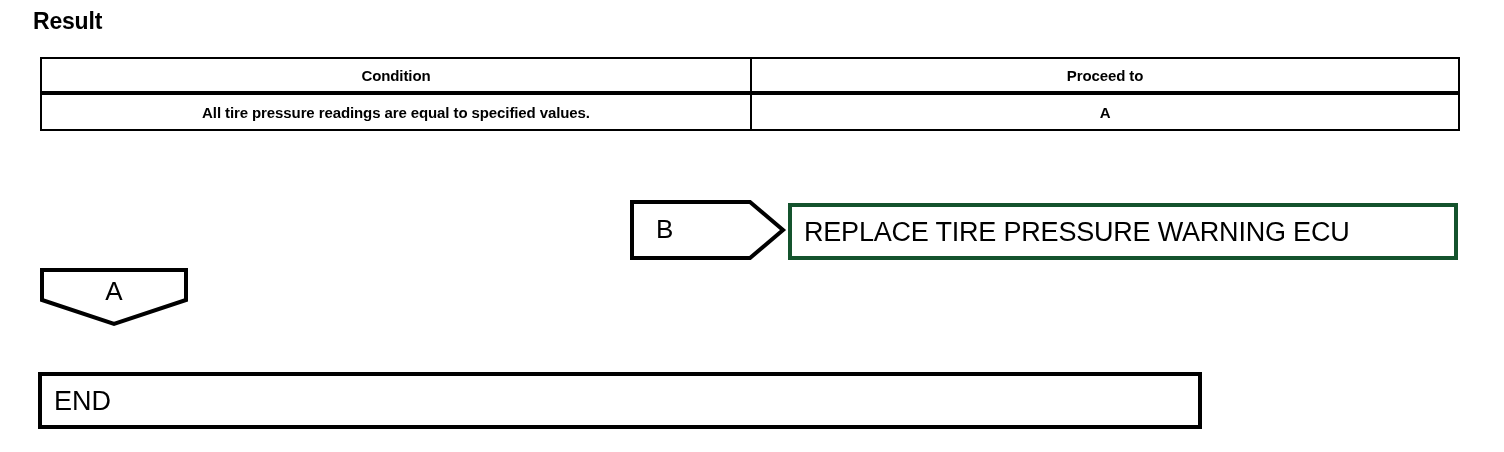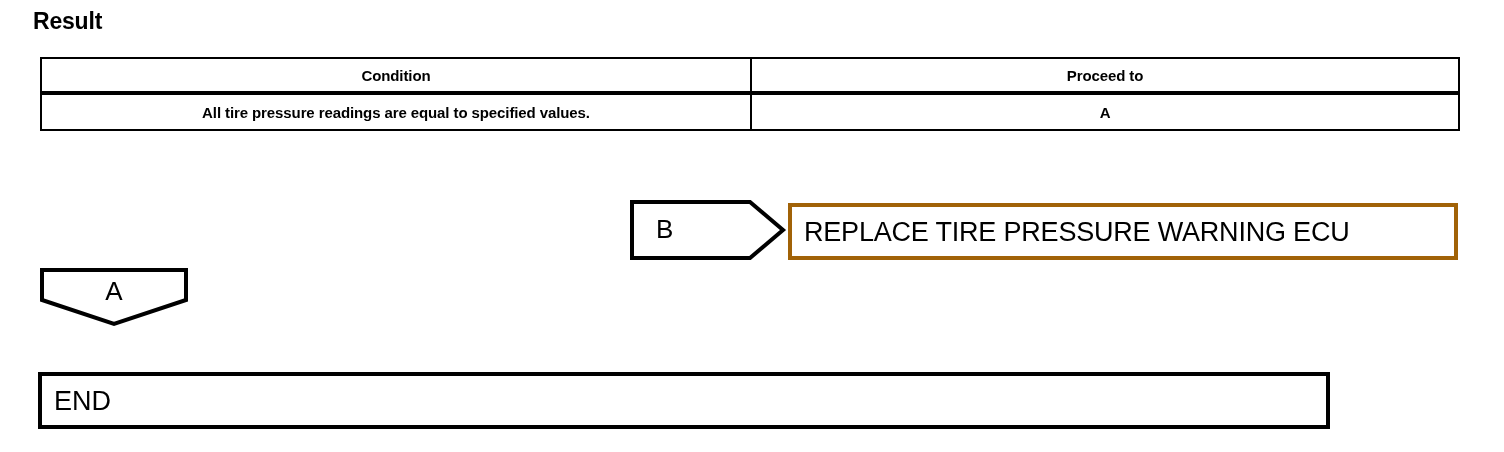--- a/index.html
+++ b/index.html
@@ -111,40 +111,40 @@
     line-height: 30px;
   }
 
   
   #ecu-box {
     position: absolute;
     left: 788px;
     top: 203px;
     width: 670px;
     height: 57px;
-    border: 4px solid #a16207;
+    border: 4px solid #14532d;
     box-sizing: border-box;
     display: flex;
     align-items: center;
     justify-content: flex-start;
   }
   #ecu-box .box-label {
     font-size: 27px;
     line-height: 32px;
     margin-left: 12px;
     white-space: nowrap;
     letter-spacing: -0.2px;
   }
 
   
   #end-box {
     position: absolute;
     left: 38px;
     top: 372px;
-    width: 1292px;
+    width: 1164px;
     height: 57px;
     border: 4px solid #000000;
     box-sizing: border-box;
     display: flex;
     align-items: center;
     justify-content: flex-start;
   }
   #end-box .box-label {
     font-size: 27px;
     line-height: 32px;

